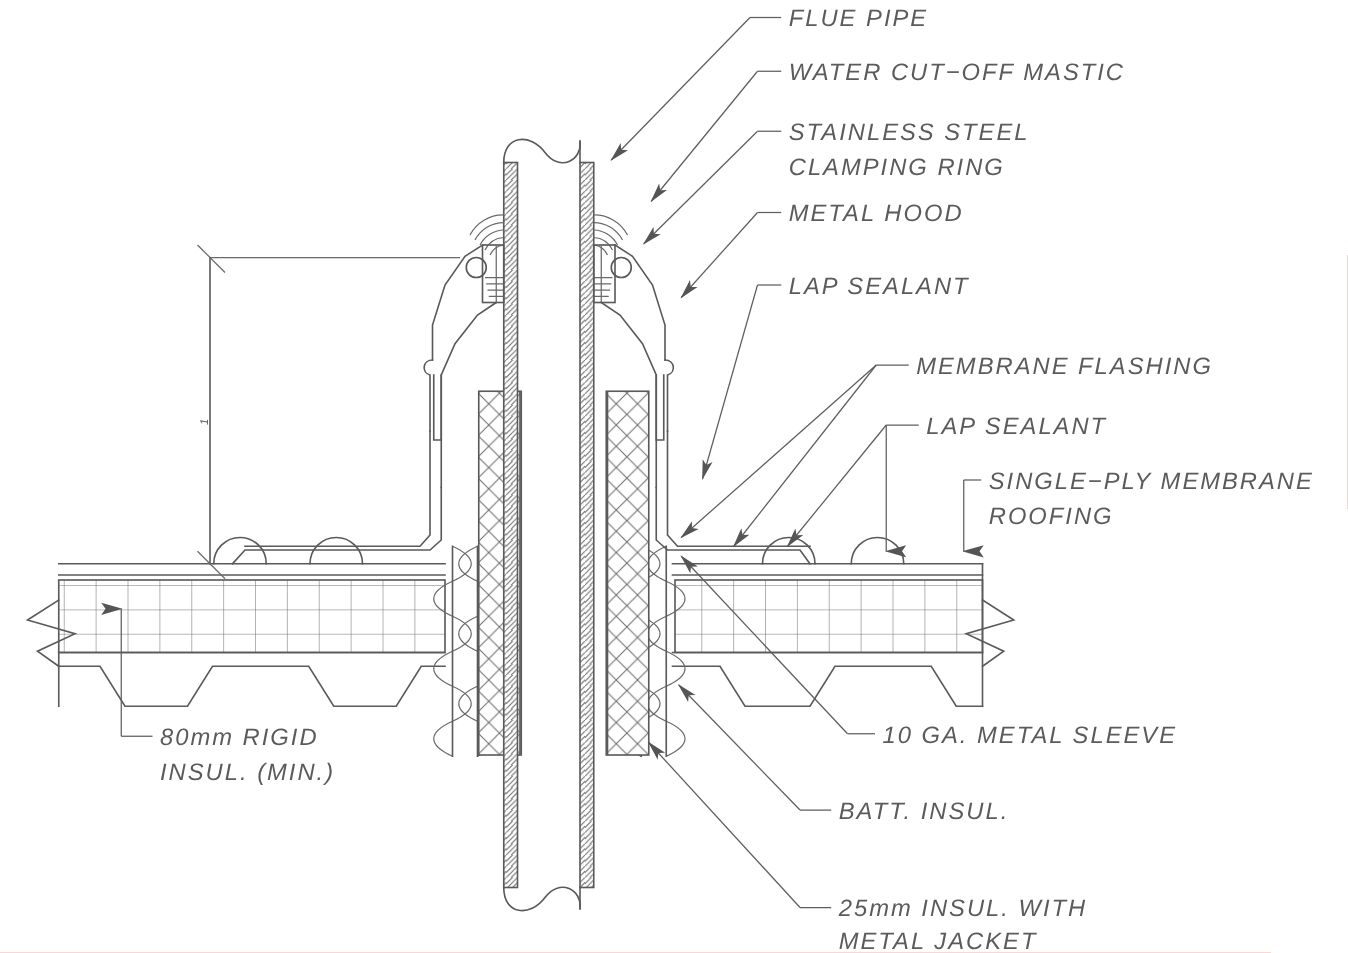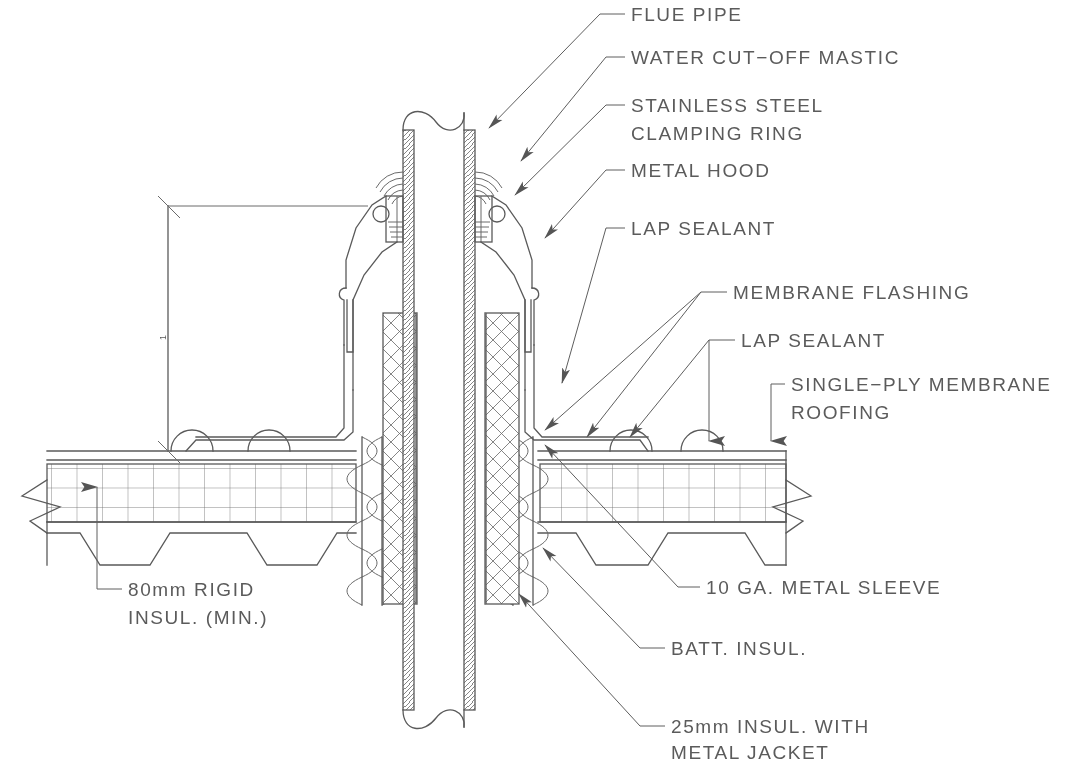--- a/index.html
+++ b/index.html
@@ -9,20 +9,21 @@
   }
   body {
     font-family: "Liberation Sans", sans-serif;
   }
   #drawing-root {
     position: relative;
     width: 1078px;
     height: 762px;
     background: #ef4444;
     overflow: hidden;
+    font-style: italic;
   }
   svg#cad {
     display: block;
     width: 1078px;
     height: 762px;
   }
   .ln {
     fill: none;
     stroke: #5a5a5a;
     stroke-width: 1.3;

